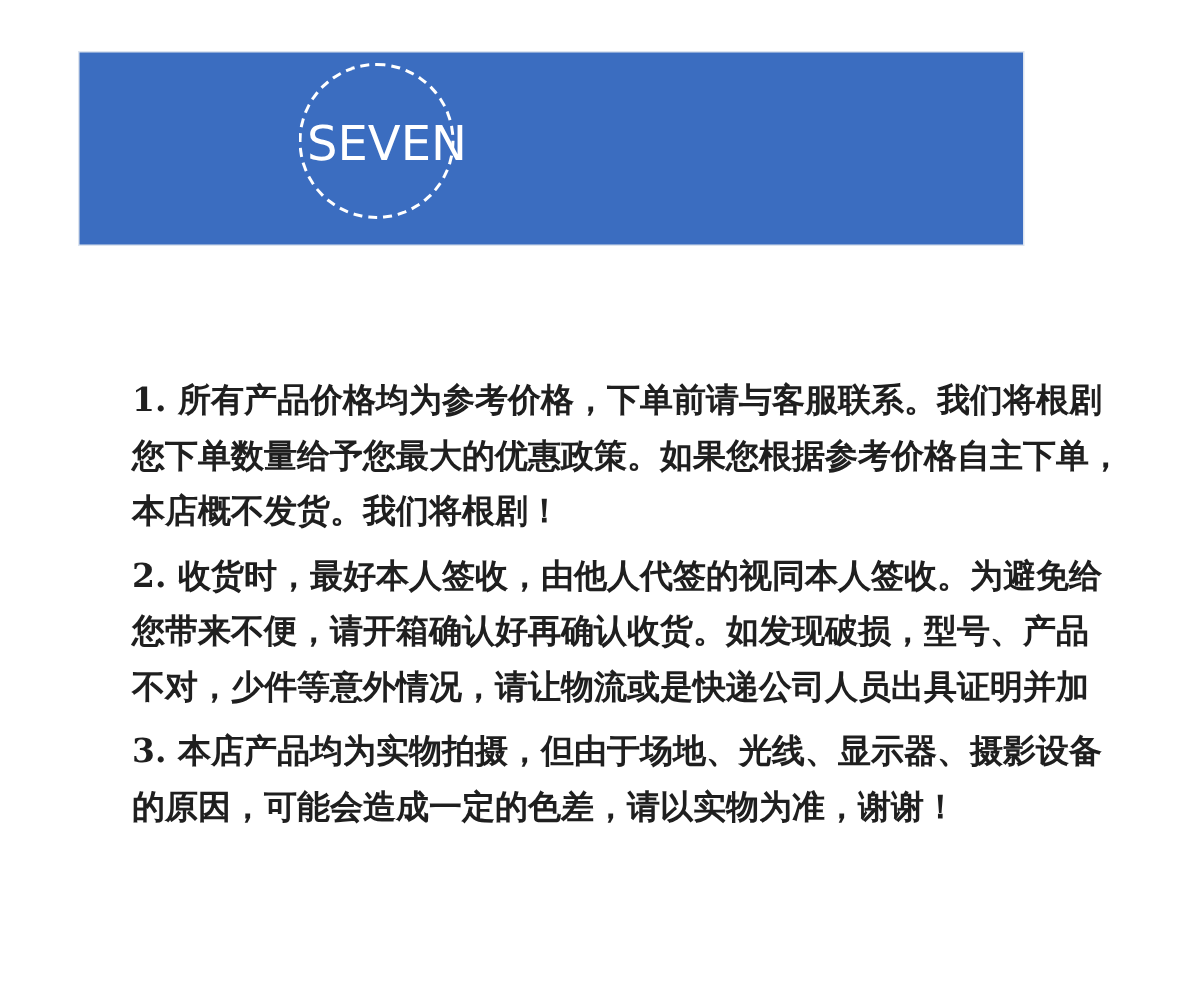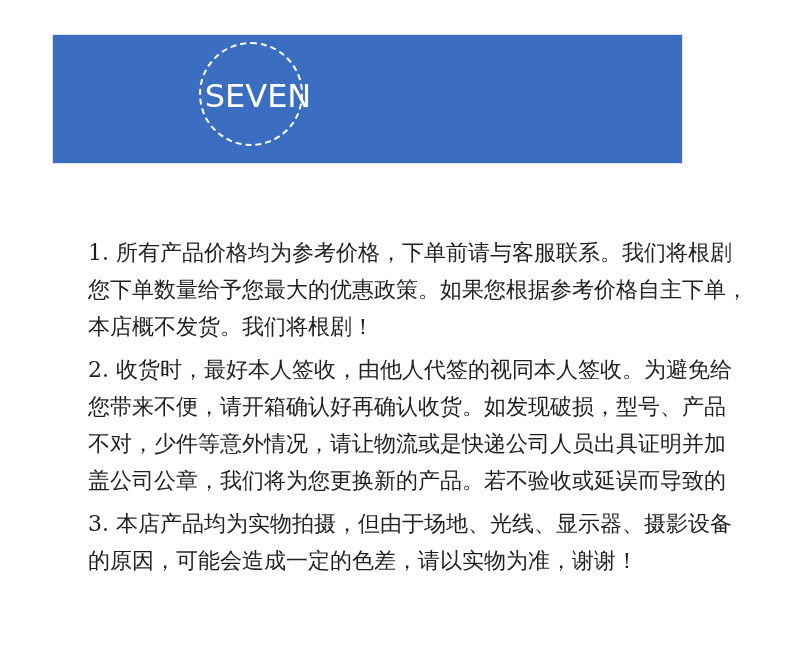--- a/index.html
+++ b/index.html
@@ -60,25 +60,25 @@
     font-family: "DejaVu Serif", "Liberation Serif", serif;
     font-size: 63px;
     line-height: 1.1;
     letter-spacing: 1px;
     white-space: nowrap;
   }
   
   .notice {
     position: absolute;
     left: 88px;
-    top: 234px;
+    top: 249px;
     width: 660px;
     color: var(--body-text, #1f1f1f);
     font-family: "DejaVu Serif", "Liberation Serif", serif;
-    font-weight: 400;
+    font-weight: 700;
   }
   .para {
     margin: 0 0 6px 0;
   }
   .para:last-child {
     margin-bottom: 12px;
   }
   .line {
     font-size: 22px;
     line-height: 37px;
@@ -102,21 +102,20 @@
     <div class="para">
       <div class="line">1. 所有产品价格均为参考价格，下单前请与客服联系。我们将根剧</div>
       <div class="line">您下单数量给予您最大的优惠政策。如果您根据参考价格自主下单，</div>
       <div class="line">本店概不发货。我们将根剧！</div>
     </div>
 
     <div class="para">
       <div class="line">2. 收货时，最好本人签收，由他人代签的视同本人签收。为避免给</div>
       <div class="line">您带来不便，请开箱确认好再确认收货。如发现破损，型号、产品</div>
       <div class="line">不对，少件等意外情况，请让物流或是快递公司人员出具证明并加</div>
-      <div class="line">盖公司公章，我们将为您更换新的产品。若不验收或延误而导致的</div>
     </div>
 
     <div class="para">
       <div class="line">3. 本店产品均为实物拍摄，但由于场地、光线、显示器、摄影设备</div>
       <div class="line">的原因，可能会造成一定的色差，请以实物为准，谢谢！</div>
     </div>
 
   </div>
 </div>
 

